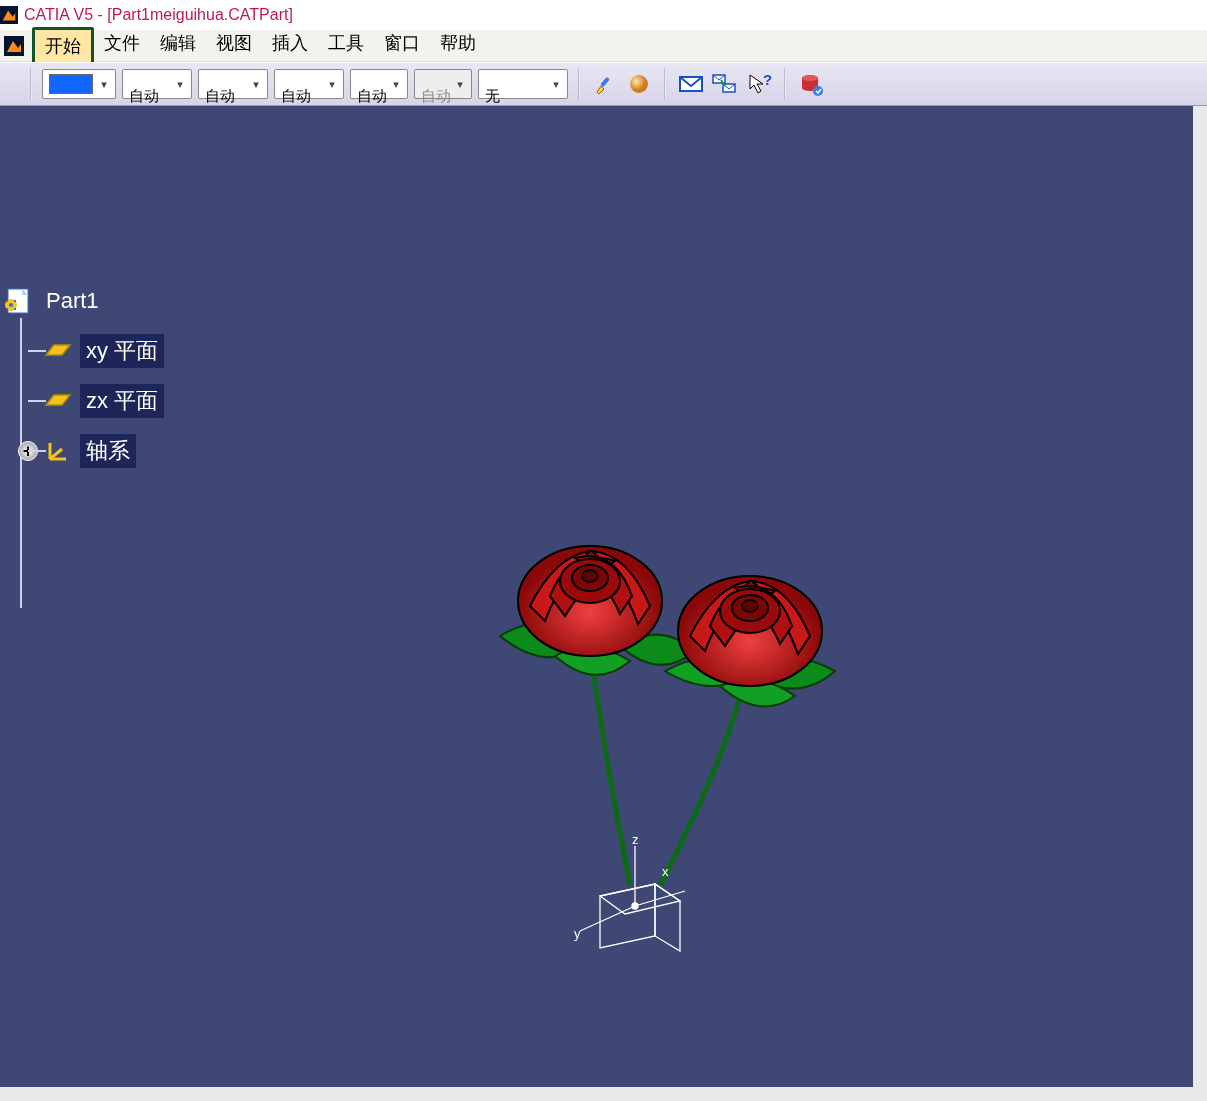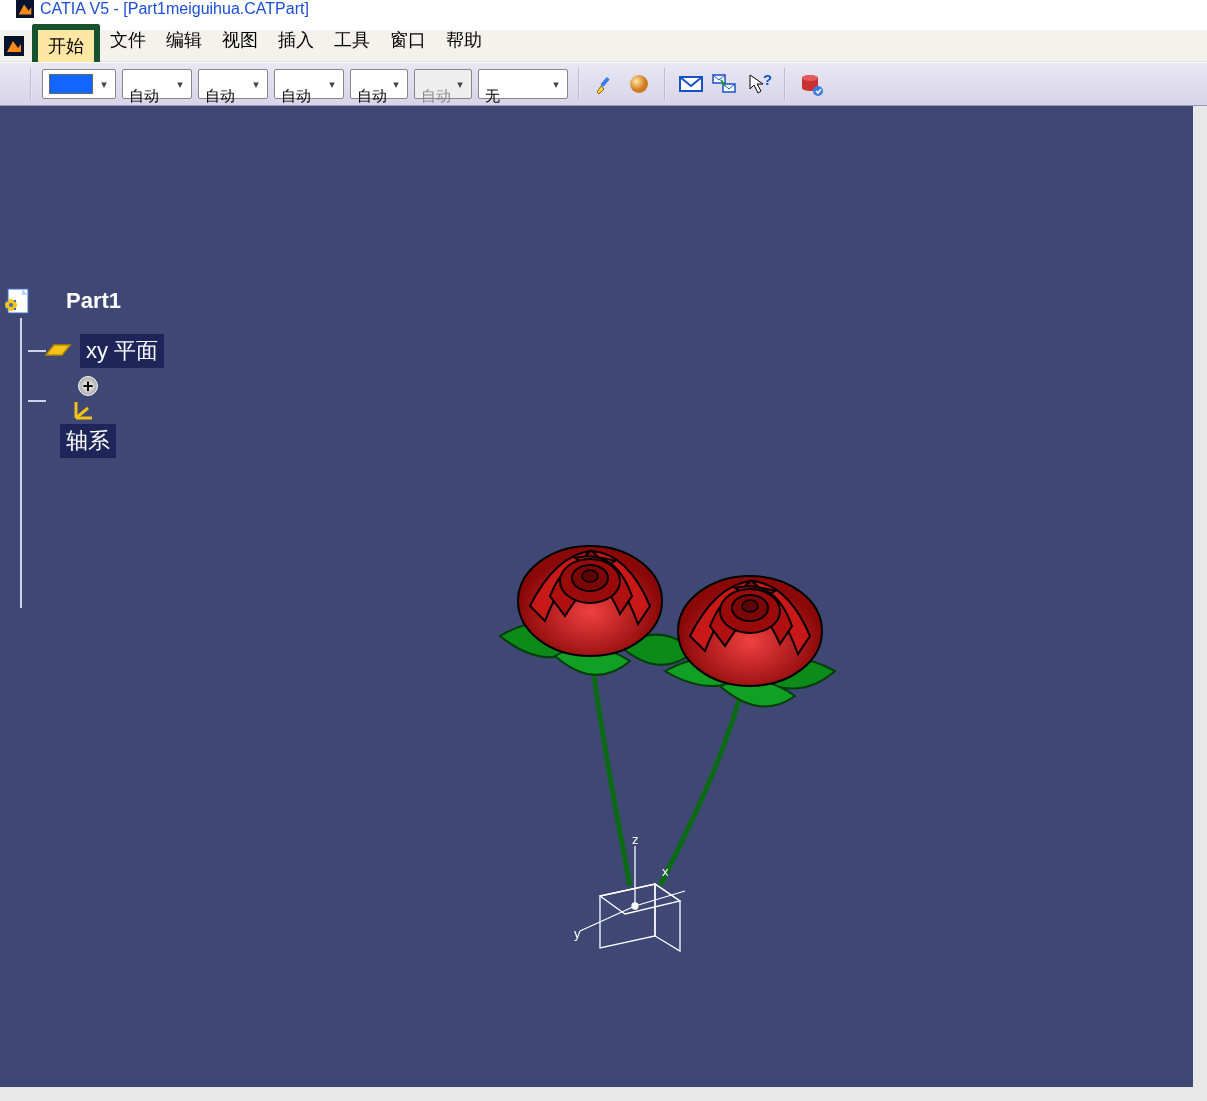--- a/index.html
+++ b/index.html
@@ -12,24 +12,24 @@
     overflow: hidden;
     display: flex;
     flex-direction: column;
   }
 
   
   .titlebar {
     height: 30px;
     background: #fff;
     display: flex;
-    align-items: flex-start;
-    padding: 0 16px;
+    align-items: center;
+    padding: 0 0;
     font-size: 16px;
-    color: #1d4ed8;
+    color: #be185d;
   }
   .titlebar .app-icon {
     width: 18px; height: 18px; margin-right: 6px;
   }
 
   
   .menubar {
     height: 32px;
     background: #f4f2ed;
     display: flex;
@@ -41,21 +41,21 @@
   }
   .menubar .app-icon2 {
     width: 20px; height: 20px; margin-right: 8px;
   }
   .menu-item {
     padding: 4px 10px;
     cursor: pointer;
   }
   .menu-item.active {
     background: #ffe7a3;
-    border: 6px solid #14532d;
+    border: 3px solid #14532d;
     border-radius: 2px;
   }
 
   
   .toolbar {
     height: 44px;
     background: linear-gradient(#e9e7f3, #d7d4e8);
     border-top: 1px solid #fff;
     border-bottom: 1px solid #9a97b5;
     display: flex;
@@ -121,21 +121,21 @@
   .tree-row {
     display: flex;
     align-items: center;
     height: 50px;
     position: relative;
   }
   .tree-row .label {
     background: #1d2559;
     padding: 2px 6px;
   }
-  .tree-row.root .label { background: transparent; font-weight: bold; margin-left: 20px; }
+  .tree-row.root .label { background: transparent; font-weight: normal; }
   .tree-row .icon { margin-right: 8px; display:flex; align-items:center; }
   .tree ul { list-style: none; margin-left: 8px; }
   .expander {
     width: 20px; height: 20px;
     border: 1px solid #fff;
     background: radial-gradient(#fff, #888);
     display: flex; align-items: center; justify-content: center;
     font-size: 18px; font-weight: bold;
     color: #000;
     margin-right: 6px;
@@ -289,21 +289,31 @@
             <li class="tree-row" style="position: relative; align-items: center;">
               <div class="line-h" style="top: 24px;"></div>
               <div style="width: 32px;"></div>
               <span class="icon">
                 <svg width="28" height="20" viewBox="0 0 28 20">
                   <path d="M2 14 L18 14 L26 4 L10 4 Z" fill="#f5c218" stroke="#b88a00" stroke-width="1.5"></path>
                 </svg>
               </span>
               <span class="label">xy 平面</span>
             </li>
-            <li class="tree-row" style="position: relative; flex-direction: column;">
+            <li class="tree-row" style="position: relative;">
+              <div class="line-h" style="top: 24px;"></div>
+              <div style="width: 32px;"></div>
+              <span class="icon">
+                <svg width="28" height="20" viewBox="0 0 28 20">
+                  <path d="M2 14 L18 14 L26 4 L10 4 Z" fill="#f5c218" stroke="#b88a00" stroke-width="1.5"></path>
+                </svg>
+              </span>
+              <span class="label">zx 平面</span>
+            </li>
+            <li class="tree-row" style="position: relative;">
               <div class="line-h" style="top: 24px;"></div>
               <div class="expander" style="margin-left: 6px;">+</div>
               <span class="icon">
                 <svg width="28" height="28" viewBox="0 0 28 28">
                   <path d="M6 22 L6 6" stroke="#f5c218" stroke-width="3"></path>
                   <path d="M6 22 L22 22" stroke="#f5c218" stroke-width="3"></path>
                   <path d="M6 22 L18 12" stroke="#f5c218" stroke-width="3"></path>
                 </svg>
               </span>
               <span class="label">轴系</span>

